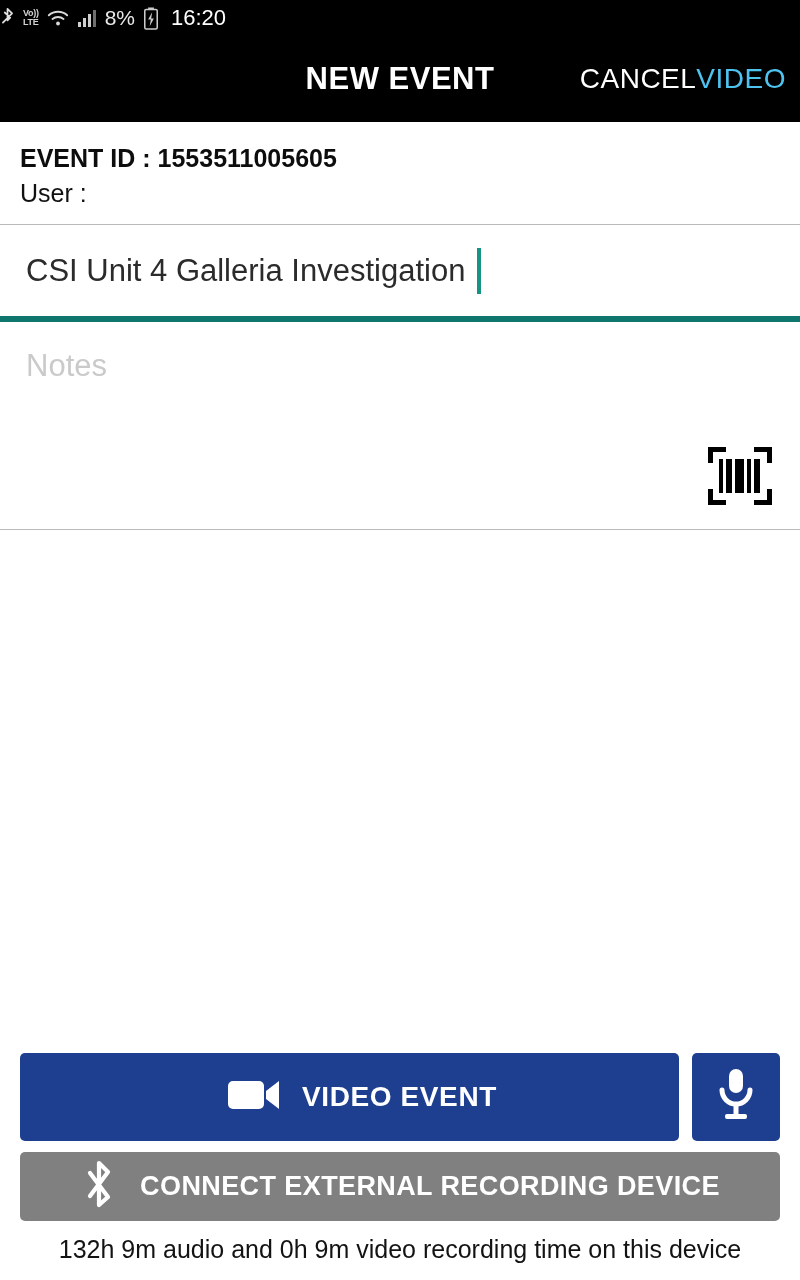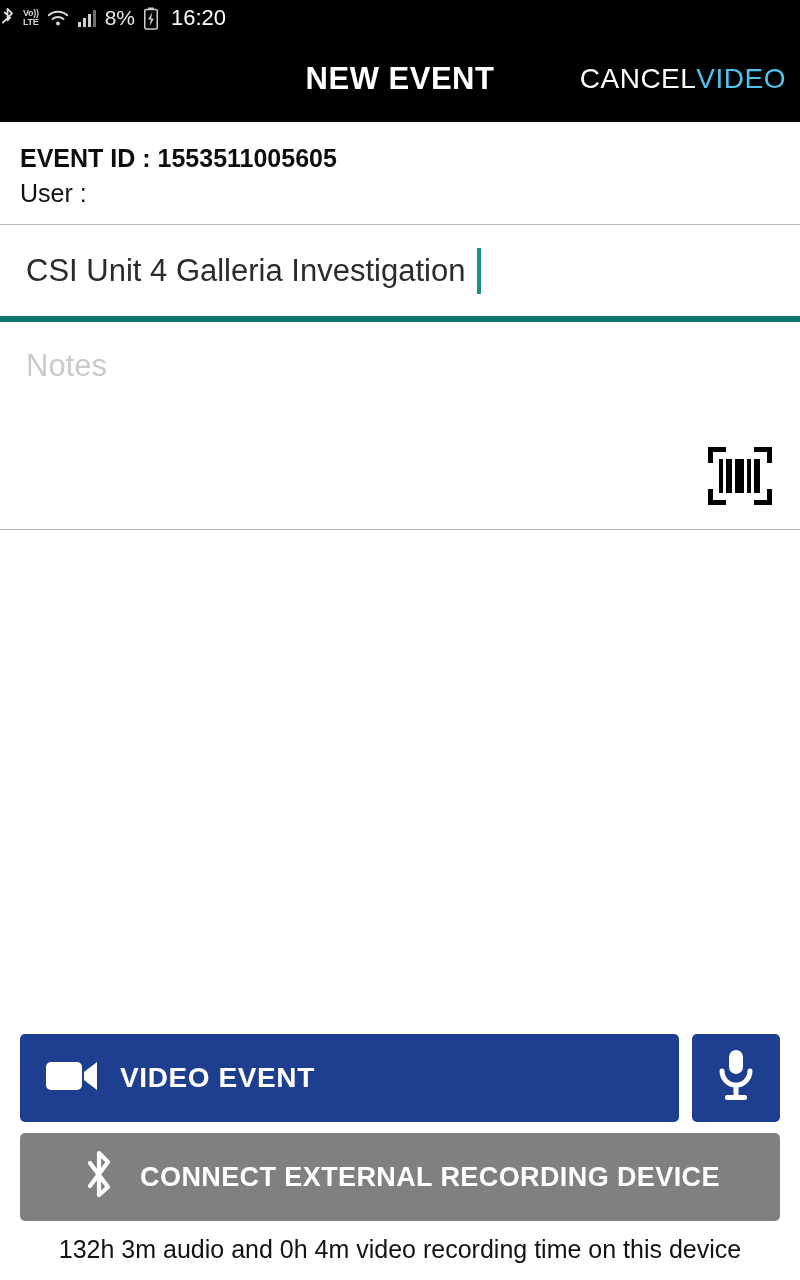--- a/index.html
+++ b/index.html
@@ -165,38 +165,39 @@
   }
   .btn-video {
     flex: 1 1 auto;
     height: 88px;
     background: #1e3f8f;
     border-radius: 5px;
     display: flex;
     align-items: center;
     padding-left: 26px;
     gap: 22px;
+    justify-content: center;
   }
   .btn-video .label {
     color: #ffffff;
     font-size: 28px;
     font-weight: bold;
     letter-spacing: 0.6px;
   }
   .btn-mic {
     flex: 0 0 88px;
     height: 88px;
     background: #1e3f8f;
     border-radius: 5px;
     display: flex;
     align-items: center;
     justify-content: center;
   }
   .btn-bt {
-    height: 88px;
+    height: 69px;
     background: #808080;
     border-radius: 5px;
     display: flex;
     align-items: center;
     justify-content: center;
     gap: 22px;
     margin-bottom: 14px;
   }
   .btn-bt .label {
     color: #ffffff;
@@ -328,15 +329,15 @@
     <div class="btn-bt">
       <span>
         <svg width="38" height="56" viewBox="0 0 38 56">
           <path d="M10 16 L28 40 L19 48 L19 6 L28 15 L10 39" fill="none" stroke="#ffffff" stroke-width="4.2" stroke-linejoin="round" stroke-linecap="round"></path>
         </svg>
       </span>
       <span class="label">CONNECT EXTERNAL RECORDING DEVICE</span>
     </div>
   </div>
 
-  <div class="footer-note">132h 3m audio and 0h 4m video recording time on this device</div>
+  <div class="footer-note">132h 9m audio and 0h 9m video recording time on this device</div>
 
 </div>
 
 </body></html>

